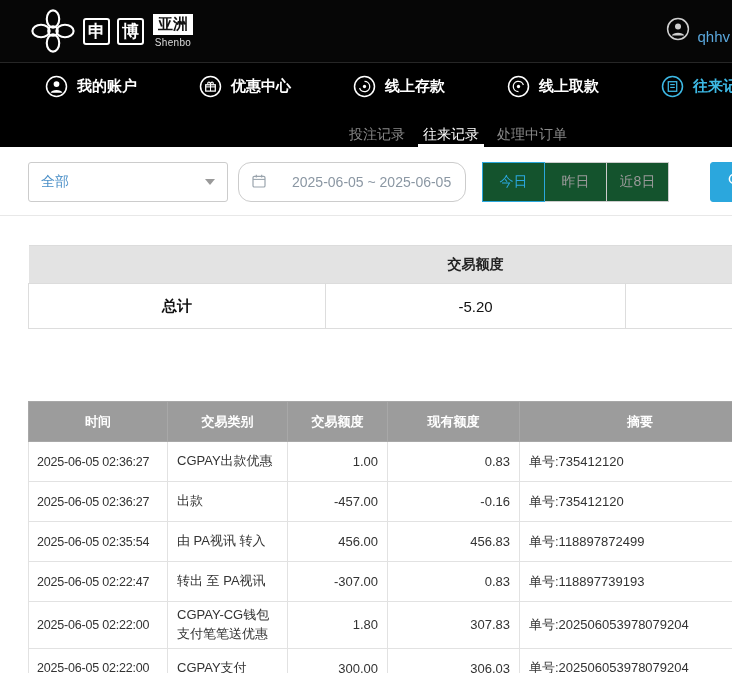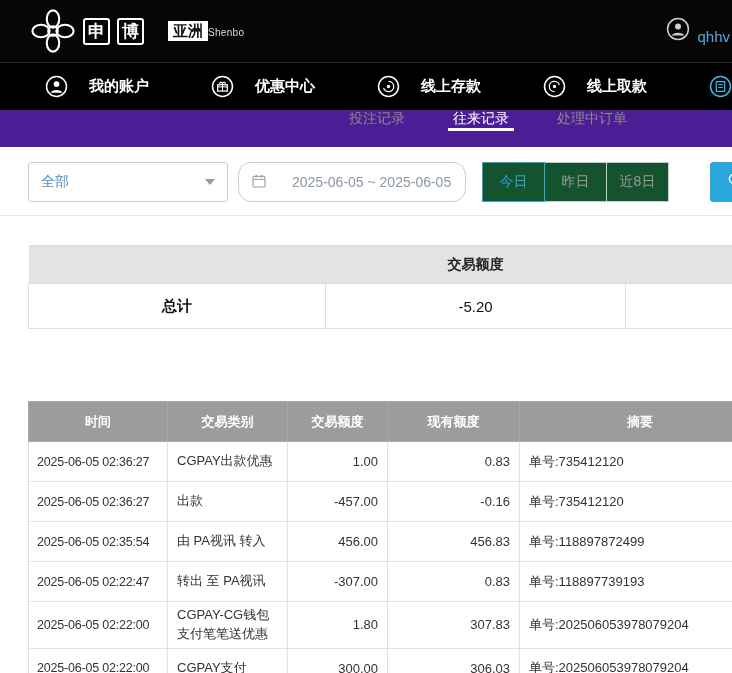--- a/index.html
+++ b/index.html
@@ -8,36 +8,36 @@
     overflow:hidden;background:#fff;position:relative;
     font-family:"Liberation Sans","DejaVu Sans",sans-serif;
   }
 
   
   .topbar{height:62px;background:#060606;display:flex;align-items:center;padding:0 2px 0 30px}
   .logo{display:flex;align-items:center;gap:7px;cursor:pointer}
   .flower{display:flex;align-items:center}
   .seal{width:27px;height:27px;border:2px solid #fff;color:#fff;font-size:17px;font-weight:bold;
         display:flex;align-items:center;justify-content:center;border-radius:3px}
-  .region-wrap{display:flex;flex-direction:row;align-items:center;margin-left:17px}
+  .region-wrap{display:flex;flex-direction:column;align-items:center;margin-left:2px}
   .region{background:#fff;color:#111;font-weight:bold;font-size:15px;padding:1px 5px;line-height:1.25}
   .latin{color:#ddd;font-size:10px;margin-top:2px;letter-spacing:.3px}
   .account{margin-left:auto;display:flex;align-items:flex-end;gap:7px;white-space:nowrap;overflow:hidden}
   .username{color:#5aa7dc;font-size:15px}
 
   
   .navbar{height:48px;background:#000;border-top:1px solid #262626;
           display:flex;align-items:center;padding-left:45px;overflow:hidden}
-  .nav-item{display:flex;align-items:center;gap:21px;color:#fff;font-size:15px;font-weight:bold;
+  .nav-item{display:flex;align-items:center;gap:9px;color:#fff;font-size:15px;font-weight:bold;
             white-space:nowrap;margin-right:62px;cursor:pointer;flex:none}
   .nav-item.active{color:#3db9e5}
   .nav-item svg{display:block}
 
   
-  .subnav{height:37px;background:#4c1d95;display:flex;align-items:flex-start;gap:38px;padding-left:344px}
+  .subnav{height:37px;background:#000000;display:flex;align-items:flex-end;gap:8px;padding-left:344px}
   .subnav-item{color:#8a8a8a;font-size:14px;display:flex;align-items:center;padding:0 5px;
                border-bottom:3px solid transparent;cursor:pointer;white-space:nowrap}
   .subnav-item.active{color:#fff;border-bottom-color:#fff}
 
   
   .filter-row{display:flex;align-items:center;margin:15px 0 0 28px;height:40px;position:relative}
   .dropdown{width:200px;height:40px;border:1px solid #ccc;border-radius:3px;background:#fff;
             display:flex;align-items:center;padding:0 12px;color:#4a8fc7;font-size:14px;cursor:pointer}
   .caret{margin-left:auto;width:0;height:0;border-left:5px solid transparent;
          border-right:5px solid transparent;border-top:6px solid #9a9a9a}

